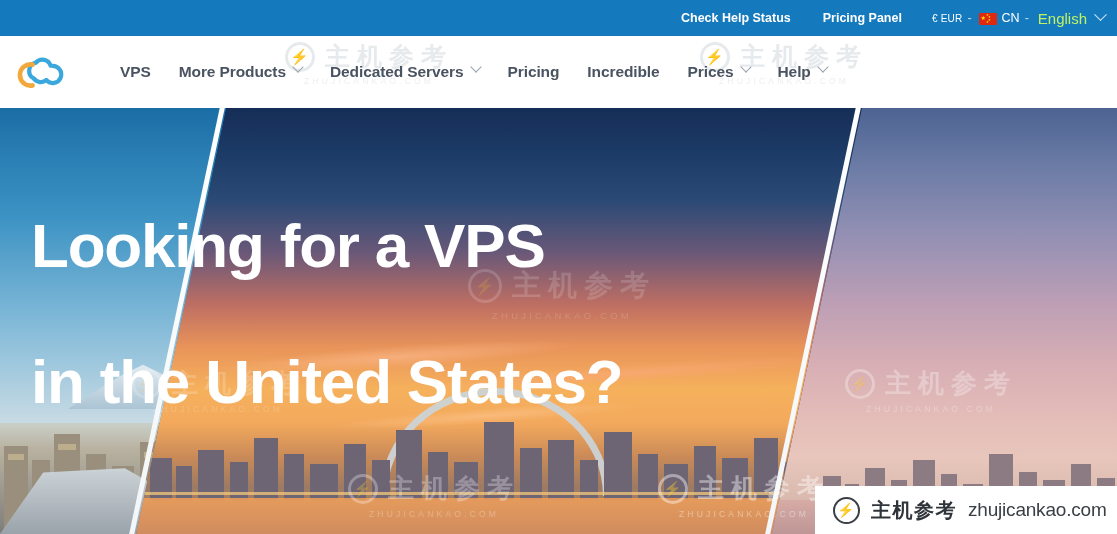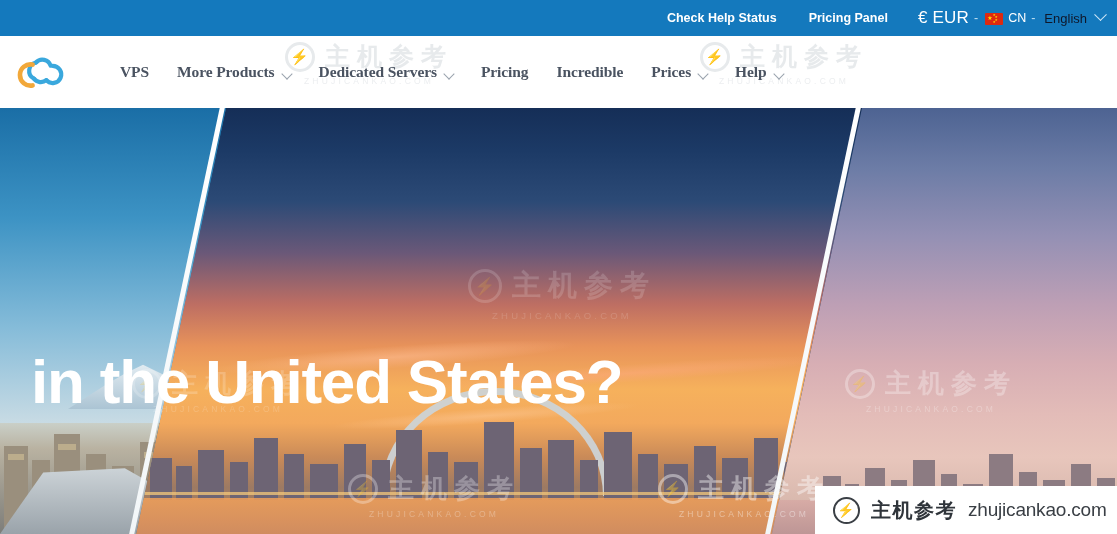--- a/index.html
+++ b/index.html
@@ -38,21 +38,21 @@
   }
   .topbar-link {
     font-size:12.5px;
     font-weight:bold;
     color:#ffffff;
     padding:0 16px;
     text-decoration:none;
     cursor:pointer;
   }
   .topbar-sep { color:#bfe0f3; font-size:12.5px; padding:0 5px; }
-  .cur { font-size:17px; color:#ffffff; padding-left:14px; letter-spacing:.2px;}
+  .cur { font-size:10px; color:#ffffff; padding-left:14px; letter-spacing:.2px;}
   .flag {
     display:inline-block;
     width:18px; height:12px;
     background:#de2910;
     position:relative;
     margin:0 5px -1px 2px;
     border-radius:1px;
   }
   .flag .star-big {
     position:absolute; left:2px; top:2px;
@@ -61,21 +61,21 @@
   .flag .star-big::before { content:"\2605"; }
   .flag .s2, .flag .s3, .flag .s4, .flag .s5 {
     position:absolute; font-size:3.2px; color:#ffde00; line-height:3.2px;
   }
   .flag .s2::before,.flag .s3::before,.flag .s4::before,.flag .s5::before{content:"\2605";}
   .flag .s2 { left:7.5px; top:1.2px;}
   .flag .s3 { left:9.5px; top:3.4px;}
   .flag .s4 { left:9.5px; top:6.2px;}
   .flag .s5 { left:7.5px; top:8.3px;}
   .cn-label { font-size:12.5px; color:#ffffff; }
-  .lang { font-size:13px; color:#0f172a; padding-left:4px; }
+  .lang { font-size:15px; color:#bef264; padding-left:4px; }
   .caret-w {
     display:inline-block; margin-left:9px; margin-bottom:2px;
     width:9px; height:9px;
     border-right:1.6px solid #cfe6f6; border-bottom:1.6px solid #cfe6f6;
     transform:rotate(45deg) translate(-2px,-2px);
   }
 
   
   .header {
     position:relative;
@@ -102,29 +102,28 @@
     line-height:1;
   }
 
   .mainnav {
     position:relative; z-index:3;
     display:flex; align-items:center;
     margin-left:36px;
     gap:0px;
   }
   .nav-item {
-    display:flex; align-items:flex-end;
+    display:flex; align-items:flex-start;
     font-size:15.5px;
     font-weight:bold;
     color:#4a5361;
     padding:0 14px;
     cursor:pointer;
     white-space:nowrap;
     letter-spacing:-.1px;
-    font-family:Liberation Serif, serif;
   }
   .nav-item .dcaret {
     display:inline-block;
     margin-left:8px; margin-bottom:3px;
     width:8px; height:8px;
     border-right:1.7px solid #9aa3ad;
     border-bottom:1.7px solid #9aa3ad;
     transform:rotate(45deg);
   }
 
@@ -526,21 +525,21 @@
       <div class="wm-row">
         <span class="wm-ring" style="width:30px;height:30px;border:3px solid rgba(255,255,255,.42);color:rgba(255,255,255,.42);font-size:15px;">⚡</span>
         <span class="wm-cn" style="font-size:26px;color:rgba(255,255,255,.42);">主机参考</span>
       </div>
       <span class="wm-dom" style="font-size:8.5px;color:rgba(255,255,255,.4);margin-top:3px;">ZHUJICANKAO.COM</span>
     </div>
   </div>
 
   <div class="hero-copy">
     <h1>
-      <br>
+      <span>Looking for a VPS</span><br>
       <br>
       <span>in the United States?</span>
     </h1>
   </div>
 
   <div class="badge">
     <span class="badge-ring">
       <span class="badge-bolt">⚡</span>
     </span>
     <span class="badge-cn">主机参考</span>

